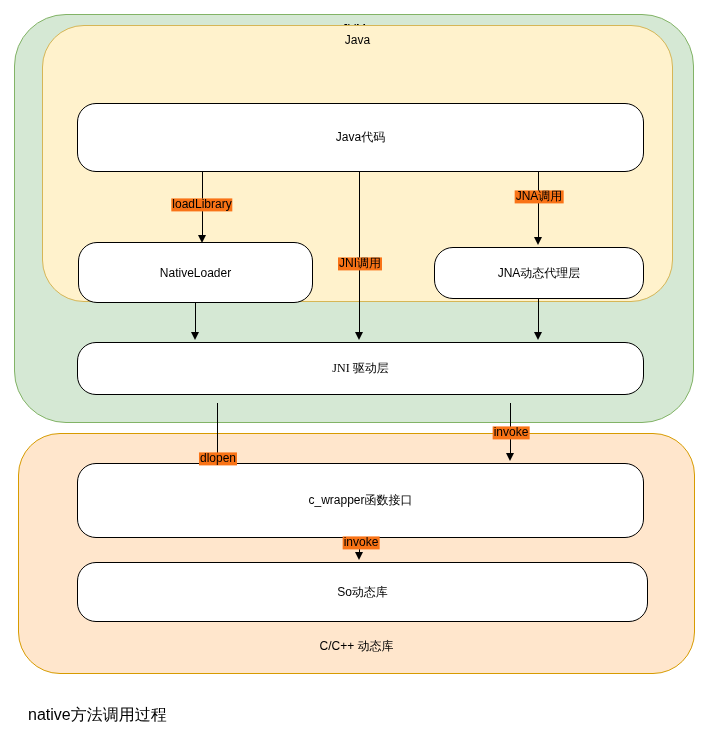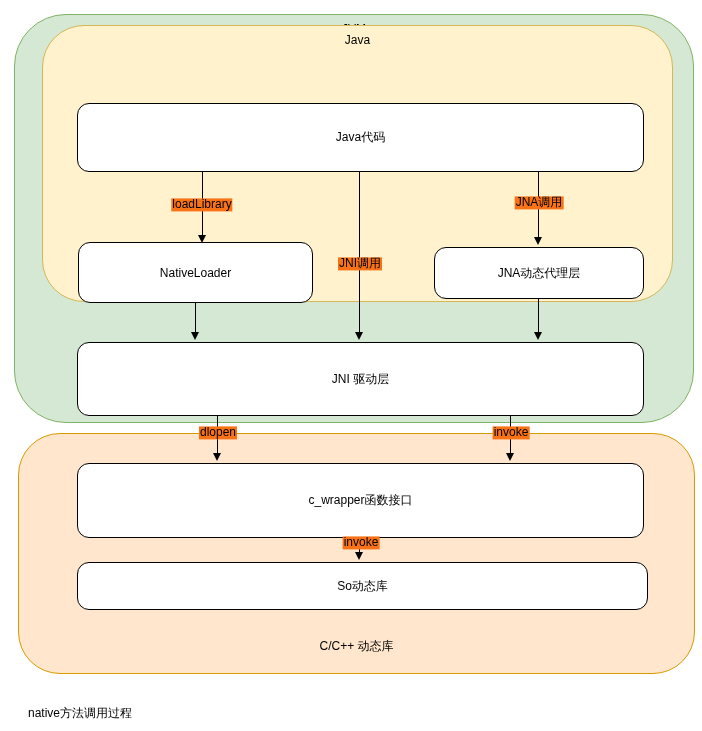--- a/index.html
+++ b/index.html
@@ -47,33 +47,33 @@
     left: 0; right: 0;
     text-align: center;
     font-size: 12px;
   }
   .group-label.at-top { top: 7px; }
   .group-label.at-bottom { bottom: 18px; }
   .node {
     position: absolute;
     background: var(--node-fill);
     border: 1px solid var(--node-stroke);
-    border-radius: 12px;
+    border-radius: 19px;
     display: flex;
     align-items: center;
     justify-content: center;
     text-align: center;
     font-size: 12px;
   }
   .node-java-code     { left: 77px;  top: 103px; width: 567px; height: 69px; }
   .node-native-loader { left: 78px;  top: 242px; width: 235px; height: 61px; }
   .node-jna-proxy     { left: 434px; top: 247px; width: 210px; height: 52px; }
-  .node-jni-driver    { left: 77px;  top: 342px; width: 567px; height: 74px; }
+  .node-jni-driver    { left: 77px;  top: 342px; width: 567px; height: 53px; font-family: Liberation Serif, serif; }
   .node-c-wrapper     { left: 77px;  top: 463px; width: 567px; height: 75px; }
-  .node-so-lib        { left: 77px;  top: 562px; width: 571px; height: 48px; }
+  .node-so-lib        { left: 77px;  top: 562px; width: 571px; height: 60px; }
   .arrow {
     position: absolute;
     width: 9px;
   }
   .arrow .shaft {
     position: absolute;
     left: 4px; top: 0; bottom: 6px;
     width: 1px;
     background: #000;
   }
@@ -91,21 +91,21 @@
     background: #f97316;
     padding: 0 1px;
     font-size: 12px;
     white-space: nowrap;
     line-height: 1.1;
   }
   .caption {
     position: absolute;
     left: 28px;
     top: 705px;
-    font-size: 12px;
+    font-size: 16px;
   }
 </style>
 </head>
 <body>
 
 <div class="canvas">
 
   <div class="group group-jvm">
     <div class="group-label at-top">JVM</div>
   </div>
@@ -163,19 +163,19 @@
   </div>
   <div class="node node-c-wrapper">
     <span>c_wrapper函数接口</span>
   </div>
   <div class="node node-so-lib">
     <span>So动态库</span>
   </div>
 
   <div class="edge-label" style="left:202px; top:205px;">loadLibrary</div>
   <div class="edge-label" style="left:360px; top:264px;">JNI调用</div>
-  <div class="edge-label" style="left:539px; top:203px;">JNA调用</div>
-  <div class="edge-label" style="left:218px; top:433px;">dlopen</div>
+  <div class="edge-label" style="left:539px; top:197px;">JNA调用</div>
+  <div class="edge-label" style="left:218px; top:459px;">dlopen</div>
   <div class="edge-label" style="left:511px; top:433px;">invoke</div>
   <div class="edge-label" style="left:361px; top:543px;">invoke</div>
 
   <div class="caption">native方法调用过程</div>
 </div>
 
 </body></html>

